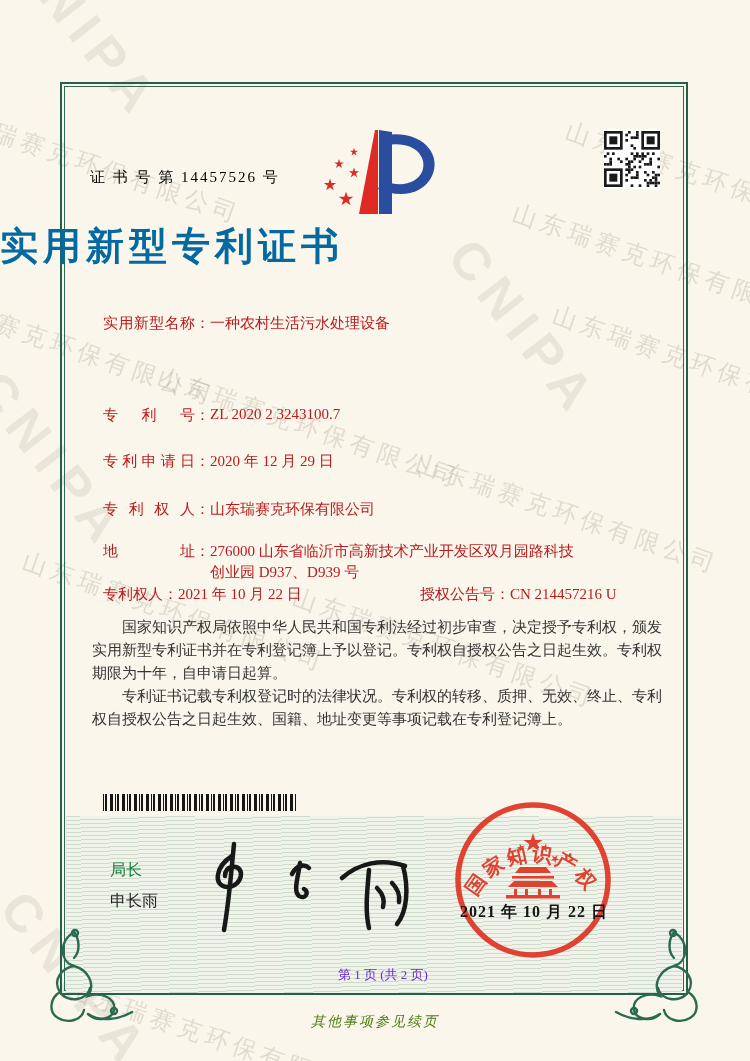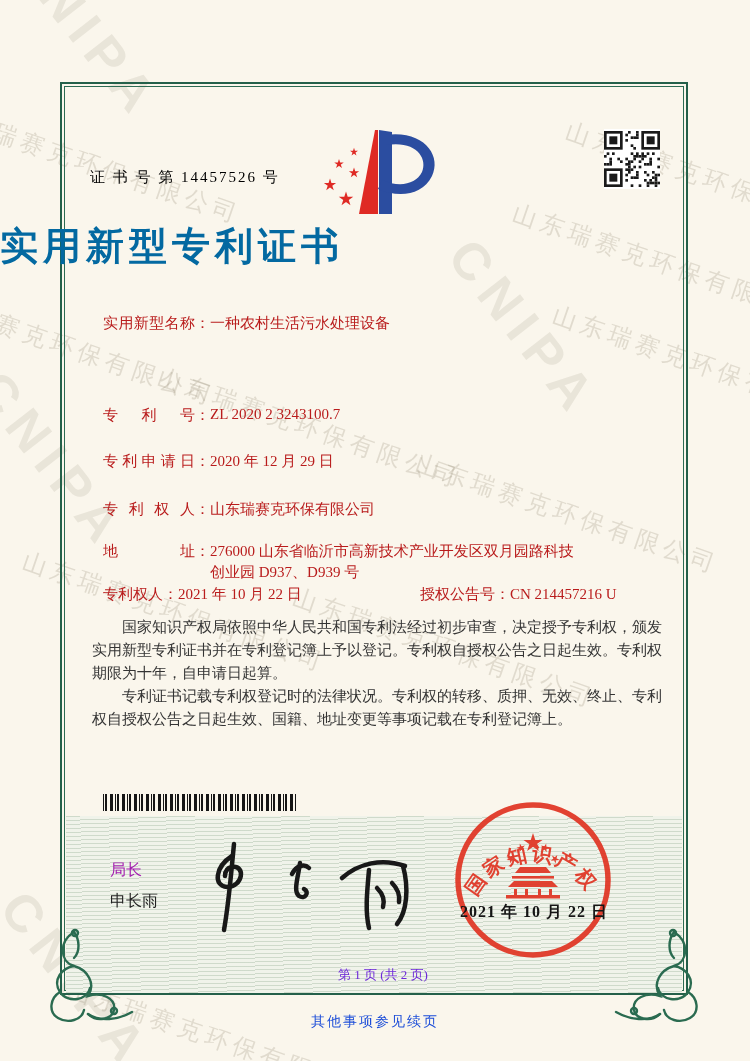--- a/index.html
+++ b/index.html
@@ -37,29 +37,29 @@
   .frow { left:103px; font-size:15px; color:#b91c1c; }
   .flabel { display:inline-block; width:92px; text-align:justify; text-align-last:justify;
             vertical-align:top; }
   .fcolon { display:inline-block; width:15px; vertical-align:top; }
   .fvalue { display:inline-block; vertical-align:top; }
   .addr2 { position:absolute; left:107px; top:21px; white-space:nowrap; }
   .grant-no { position:absolute; left:317px; top:0; white-space:nowrap; }
   .paras { left:92px; top:616px; width:570px; font-size:15px; line-height:23px;
            color:#343434; text-align:justify; z-index:3; }
   .paras p { text-indent:2em; }
-  .sig-title { left:110px; top:860px; font-size:16px; color:#a21caf;
+  .sig-title { left:110px; top:860px; font-size:16px; color:#15803d;
                font-family:"Liberation Sans","DejaVu Sans",sans-serif; }
   .sig-name  { left:110px; top:891px; font-size:16px; color:#222;
                font-family:"Liberation Sans","DejaVu Sans",sans-serif;text-align:right; }
   .seal-date { left:450px; top:902px; width:168px; text-align:center; font-size:16px;
                font-weight:bold; color:#151515; letter-spacing:1px; z-index:5; }
   .pagefoot { left:8px; top:966px; width:100%; text-align:center; font-size:13px; color:#6d28d9; }
-  .contnote { left:0; top:1013px; width:100%; text-align:center; font-size:14px; color:#1d4ed8;
-              letter-spacing:2px; }
+  .contnote { left:0; top:1013px; width:100%; text-align:center; font-size:14px; color:#4d7c0f;
+              letter-spacing:2px; font-style:italic; }
   svg { display:block; }
 </style>
 </head>
 <body>
 
 <div class="page">
 
   <svg width="0" height="0" style="position:absolute" aria-hidden="true">
     <defs>
       <path id="star" d="M0,-1 L0.5878,0.809 L-0.9511,-0.309 L0.9511,-0.309 L-0.5878,0.809 Z" fill-rule="nonzero"></path>

